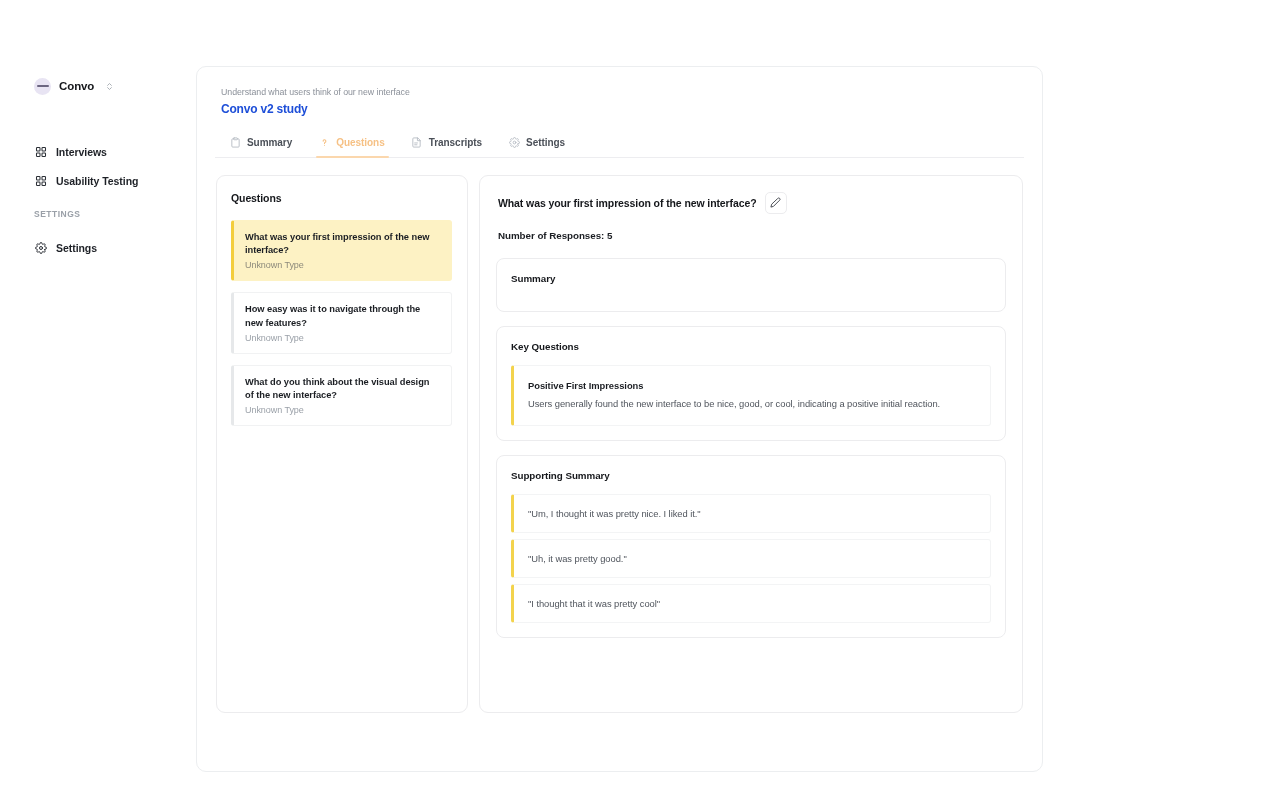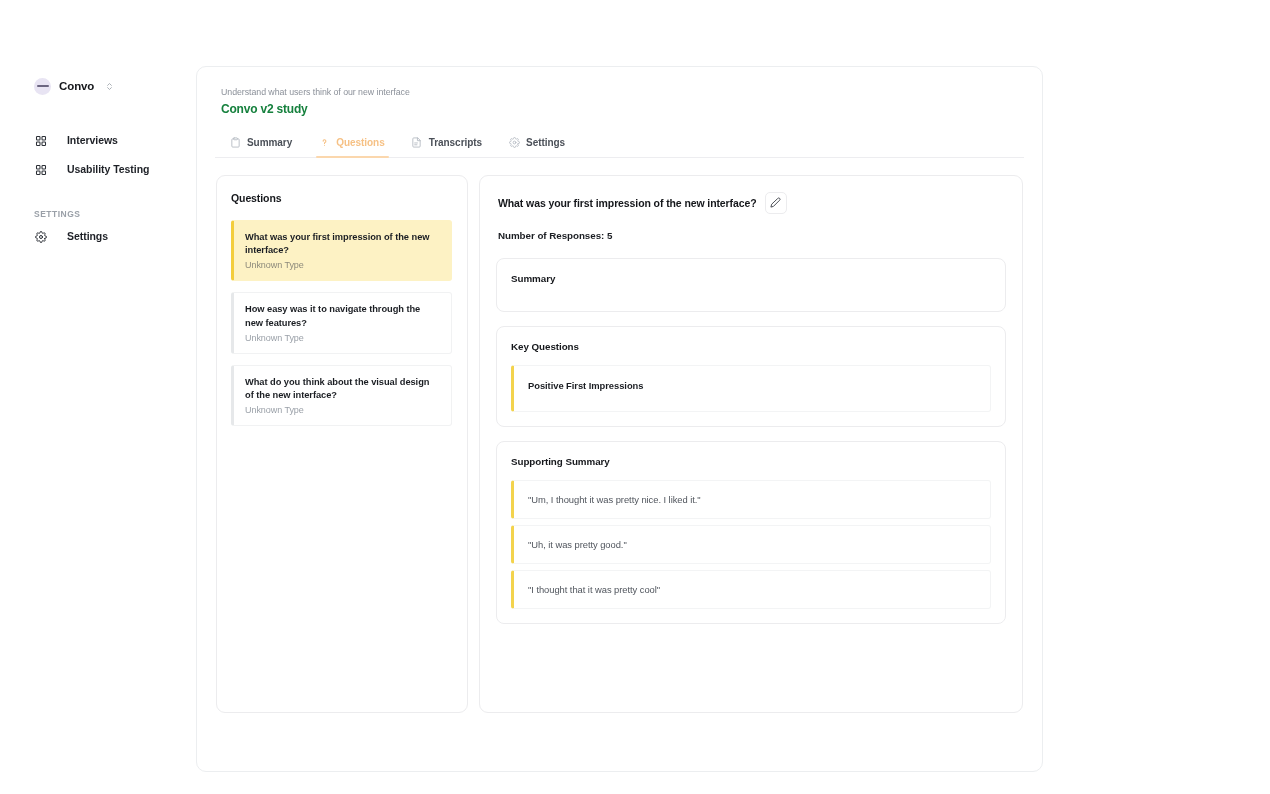--- a/index.html
+++ b/index.html
@@ -61,22 +61,22 @@
     font-weight: bold;
     color: #14161a;
     letter-spacing: -0.1px;
   }
   .brand-chev { margin-left: 3px; display: flex; align-items: center; color: #9aa0a8; }
 
   .nav-section { padding: 0 12px; }
 
   .nav-item {
     display: flex;
-    align-items: flex-start;
-    gap: 20px;
+    align-items: flex-end;
+    gap: 9px;
     height: 24px;
     padding: 0 10px 0 22px;
     border-radius: 5px;
     cursor: pointer;
     margin-bottom: 5px;
   }
   .nav-icon { display: flex; align-items: center; justify-content: center; width: 13px; height: 13px; color: #2b2f36; flex: 0 0 13px; }
   .nav-label {
     font-size: 10.5px;
     font-weight: bold;
@@ -115,21 +115,21 @@
   .study-subtitle {
     font-size: 8.8px;
     color: #8b9099;
     margin-left: 6px;
     margin-bottom: 5px;
     letter-spacing: -0.05px;
   }
   .study-title {
     font-size: 12px;
     font-weight: bold;
-    color: #15803d;
+    color: #1d4ed8;
     margin-left: 6px;
     letter-spacing: -0.2px;
   }
 
   
   .tabs {
     display: flex;
     align-items: flex-end;
     gap: 0;
     margin-top: 20px;
@@ -455,20 +455,21 @@
           <div class="meta-line">Number of Responses: 5</div>
 
           <div class="section-card">
             <div class="section-title">Summary</div>
           </div>
 
           <div class="section-card">
             <div class="section-title">Key Questions</div>
             <div class="accent-block">
               <div class="block-title">Positive First Impressions</div>
+              <div class="block-text">Users generally found the new interface to be nice, good, or cool, indicating a positive initial reaction.</div>
             </div>
           </div>
 
           <div class="section-card">
             <div class="section-title">Supporting Summary</div>
             <div class="accent-block quote-block">
               <div class="quote-text">"Um, I thought it was pretty nice. I liked it."</div>
             </div>
             <div class="accent-block quote-block">
               <div class="quote-text">"Uh, it was pretty good."</div>

